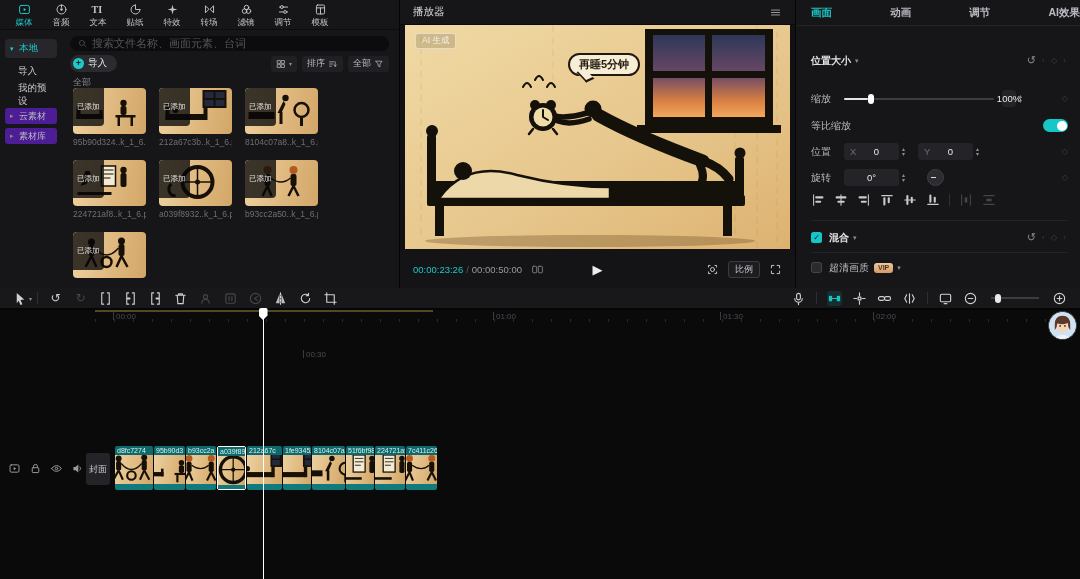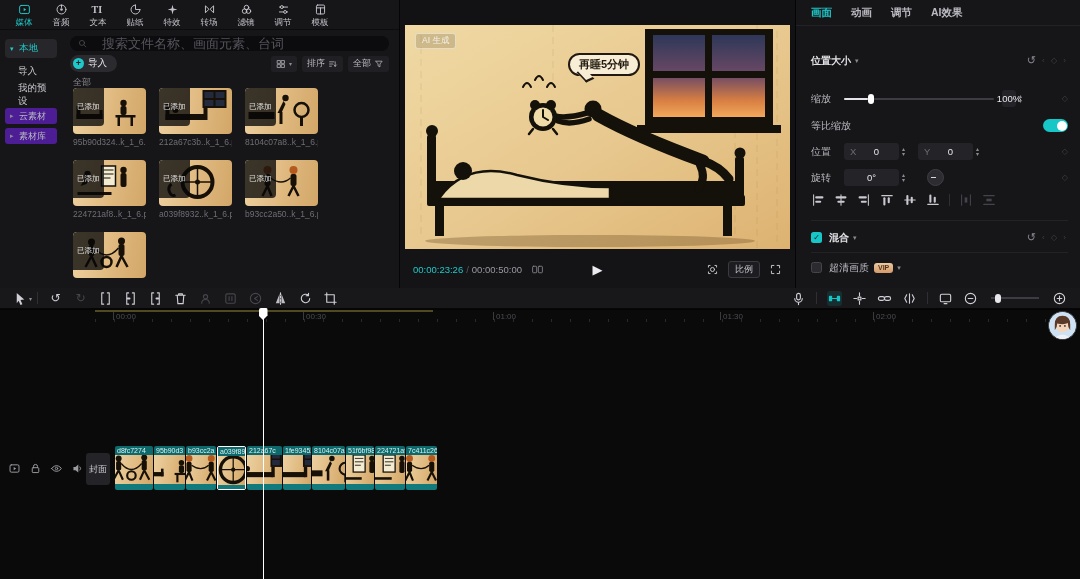--- a/index.html
+++ b/index.html
@@ -18,21 +18,21 @@
   #media-sidebar{position:absolute;left:0;top:30px;width:62px;bottom:0;padding-top:5px;}
   .sb-item{margin:4px 5px;height:19px;display:flex;align-items:center;padding:0 5px;font-size:9.5px;
            color:#c8c8cc;border-radius:4px;gap:3px;cursor:pointer;}
   .sb-item .arr{font-size:7px;color:#8a8a90;width:6px;}
   .sb-item.active{background:#26262b;color:#1fc9c9;}
   .sb-item.active .arr{color:#1fc9c9;}
   .sb-item.pill{background:#4c1d95;}
   .sb-item.plain{padding-left:13px;}
   #media-main{position:absolute;left:62px;top:30px;right:0;bottom:0;}
   .search-bar{position:absolute;left:8px;top:6px;right:10px;height:15px;background:#0c0c0e;border-radius:8px;
-              display:flex;align-items:center;padding:0 8px;gap:15px;color:#55555c;font-size:13px;}
+              display:flex;align-items:center;padding:0 8px;gap:5px;color:#55555c;font-size:11px;}
   .search-bar .ic{width:9px;height:9px;color:#55555c;}
   .media-controls{position:absolute;left:8px;top:25px;right:10px;height:17px;display:flex;align-items:center;}
   .import-btn{height:17px;background:#2a2a2f;border:none;border-radius:9px;color:#e8e8ea;display:flex;
               align-items:center;gap:4px;padding:0 10px 0 3px;font-size:9.5px;cursor:pointer;}
   .import-btn .plus{width:11px;height:11px;border-radius:50%;background:#1fc9c9;color:#10262a;font-size:9px;
                     line-height:11px;text-align:center;font-weight:bold;}
   .pills{margin-left:auto;display:flex;gap:5px;}
   .pill{height:16px;background:#202024;border-radius:3px;display:flex;align-items:center;gap:3px;
         padding:0 5px;font-size:9px;color:#b9b9bf;cursor:pointer;}
   .pill .ic{width:10px;height:10px;}
@@ -65,21 +65,21 @@
   .time-total{color:#9a9aa0;}
   .proxy{width:13px;height:13px;color:#7a7a80;margin-left:9px;}
   .play-btn{position:absolute;left:50%;transform:translateX(-50%);color:#ececf0;font-size:13px;cursor:pointer;}
   .pc-right{margin-left:auto;display:flex;align-items:center;gap:9px;color:#c6c6cc;}
   .pc-right .ic{width:13px;height:13px;cursor:pointer;}
   .ratio-btn{border:1px solid #3a3a40;background:#1d1d21;border-radius:3px;padding:1px 6px;font-size:9px;
              color:#c6c6cc;cursor:pointer;}
   
   #inspector{position:absolute;left:796px;top:0;width:284px;height:288px;background:#161619;}
   .insp-tabs{position:absolute;top:0;left:0;right:0;height:25px;display:flex;align-items:center;
-             padding-left:15px;gap:19px;font-size:10.5px;color:#bbbbc2;font-weight:bold;border-bottom:1px solid #222227;}
+             padding-left:15px;gap:19px;font-size:10.5px;color:#bbbbc2;font-weight:bold;border-bottom:1px solid #222227;justify-content:space-between;}
   .insp-tab{cursor:pointer;}
   .insp-tab.active{color:#1fc9c9;}
   .subtabs{position:absolute;top:32px;left:15px;width:257px;height:19px;background:#202025;border-radius:4px;
            display:flex;padding:2px;box-sizing:border-box;}
   .subtab{flex:1;display:flex;align-items:center;justify-content:center;font-size:9.5px;color:#6c6c74;
           border-radius:3px;cursor:pointer;}
   .subtab.active{background:#4b4b53;color:#f0f0f4;}
   .sec-row{position:absolute;left:15px;right:12px;height:17px;display:flex;align-items:center;
            font-size:10px;color:#b9b9bf;}
   .sec-title{color:#e2e2e6;font-weight:bold;}
@@ -417,20 +417,28 @@
               </svg>
               <div class="badge">已添加</div>
             </div>
             <div class="thumb-name"></div>
           </div>
         </div>
     </div>
   </div>
 
   <div id="player-panel">
+    <div class="player-header">
+      <span>播放器</span>
+      <span class="ic">
+          <svg viewBox="0 0 16 16" width="100%" height="100%" fill="none" stroke="currentColor" stroke-width="1.2" stroke-linecap="round" stroke-linejoin="round">
+            <path d="M3 5h10M3 8h10M3 11h10"></path>
+          </svg>
+        </span>
+    </div>
     <div class="video">
       <svg viewBox="0 0 385 224" width="385" height="224">
         <defs>
           <linearGradient id="paper" x1="0" y1="0" x2="1" y2="1">
             <stop offset="0" stop-color="#f0d9a4"></stop>
               <stop offset=".55" stop-color="#e7c78d"></stop>
               <stop offset="1" stop-color="#ddb271"></stop>
           </linearGradient>
           <linearGradient id="sky" x1="0" y1="0" x2="0" y2="1">
             <stop offset="0" stop-color="#2e3758"></stop>
@@ -846,21 +854,21 @@
         <div class="tick" style="left: 969px;"></div>
         <div class="tick" style="left: 988px;"></div>
         <div class="tick" style="left: 1007px;"></div>
         <div class="tick" style="left: 1026px;"></div>
         <div class="tick" style="left: 1045px;"></div>
         <div class="tick" style="left: 1064px;"></div>
         <div class="rlabel" style="left: 113px;">
           <span class="rlbar"></span>
           <span>00:00</span>
         </div>
-        <div class="rlabel" style="left: 303px;">
+        <div class="rlabel" style="left: 303px; margin-top: 38px;">
           <span class="rlbar"></span>
           <span>00:30</span>
         </div>
         <div class="rlabel" style="left: 493px;">
           <span class="rlbar"></span>
           <span>01:00</span>
         </div>
         <div class="rlabel" style="left: 720px;">
           <span class="rlbar"></span>
           <span>01:30</span>

